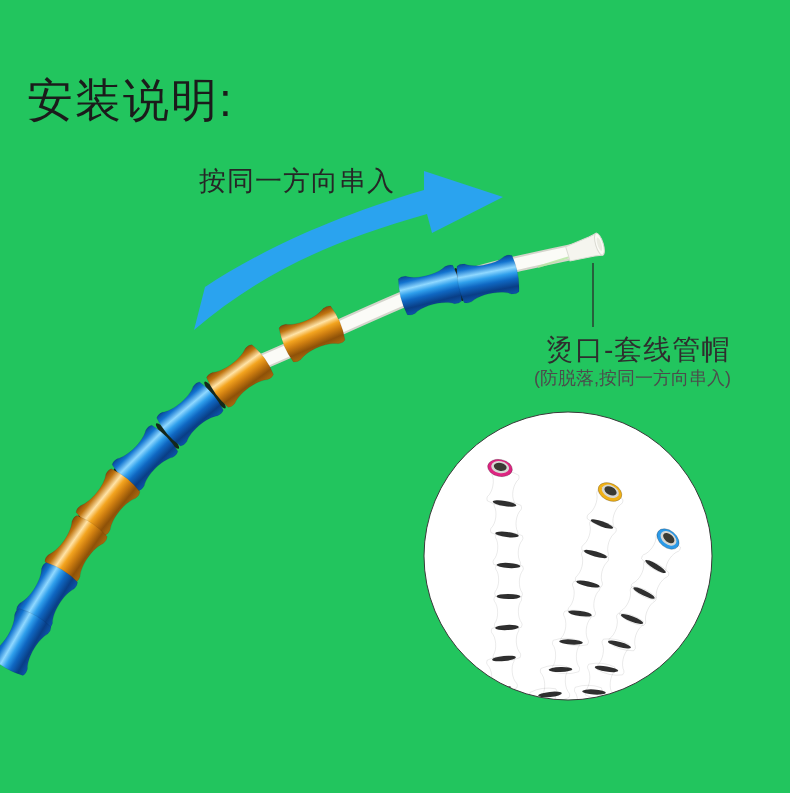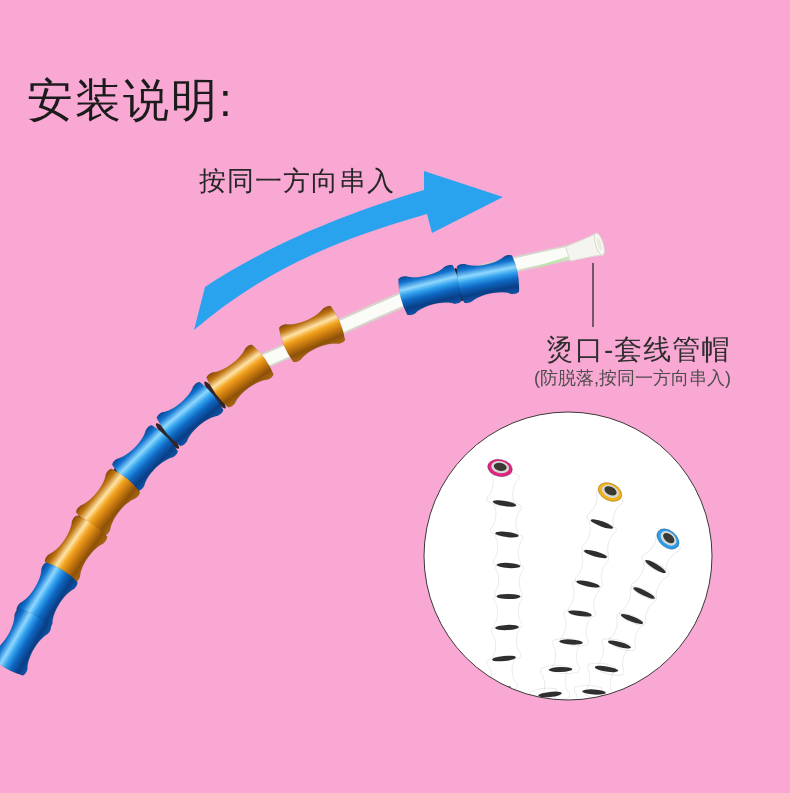--- a/index.html
+++ b/index.html
@@ -1,20 +1,20 @@
 <!DOCTYPE html>
 <html><head>
 <meta charset="utf-8">
 <style>
   html, body { margin: 0; padding: 0; background: #ffffff; }
   .stage {
     position: relative;
     width: 790px;
     height: 793px;
-    background: #f9a8d4;
+    background: #22c55e;
     overflow: hidden;
     font-family: "Liberation Sans", sans-serif;
     text-decoration: underline;
   }
   .stage svg { position: absolute; left: 0; top: 0; }
   .txt { position: absolute; white-space: nowrap; }
   .title {
     left: 27px; top: 70px;
     font-size: 46px;
     font-weight: 300;

